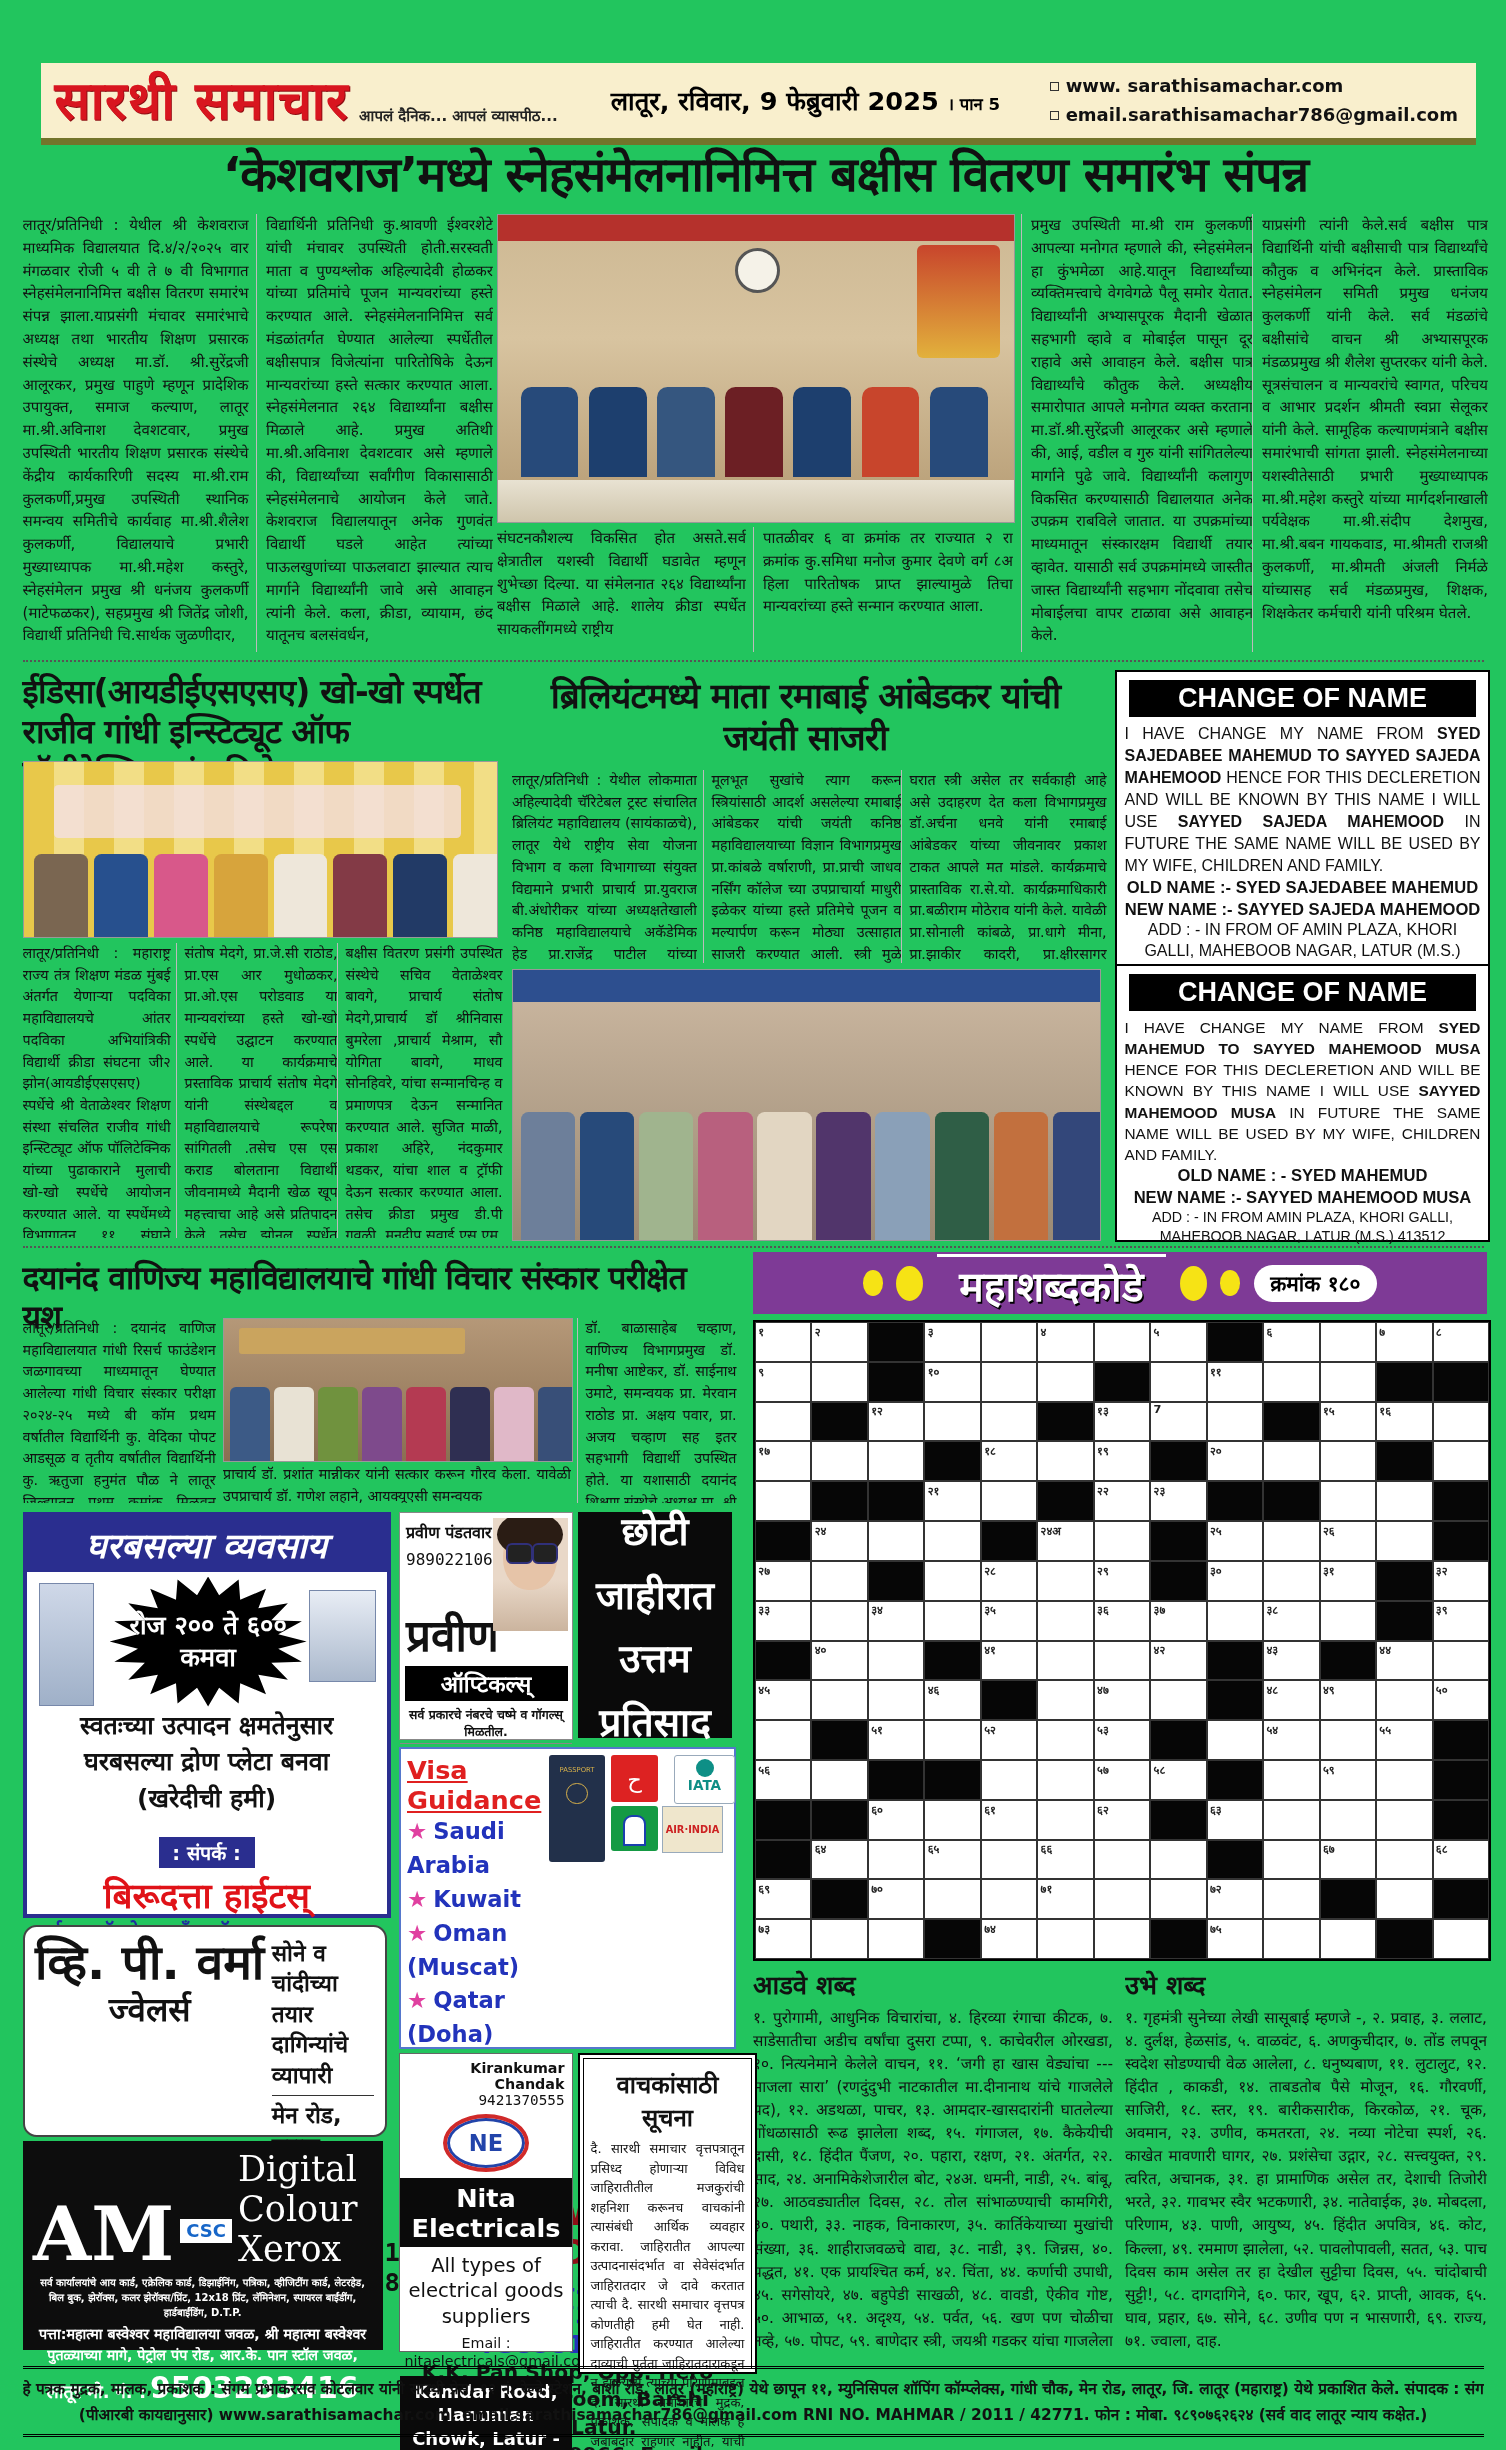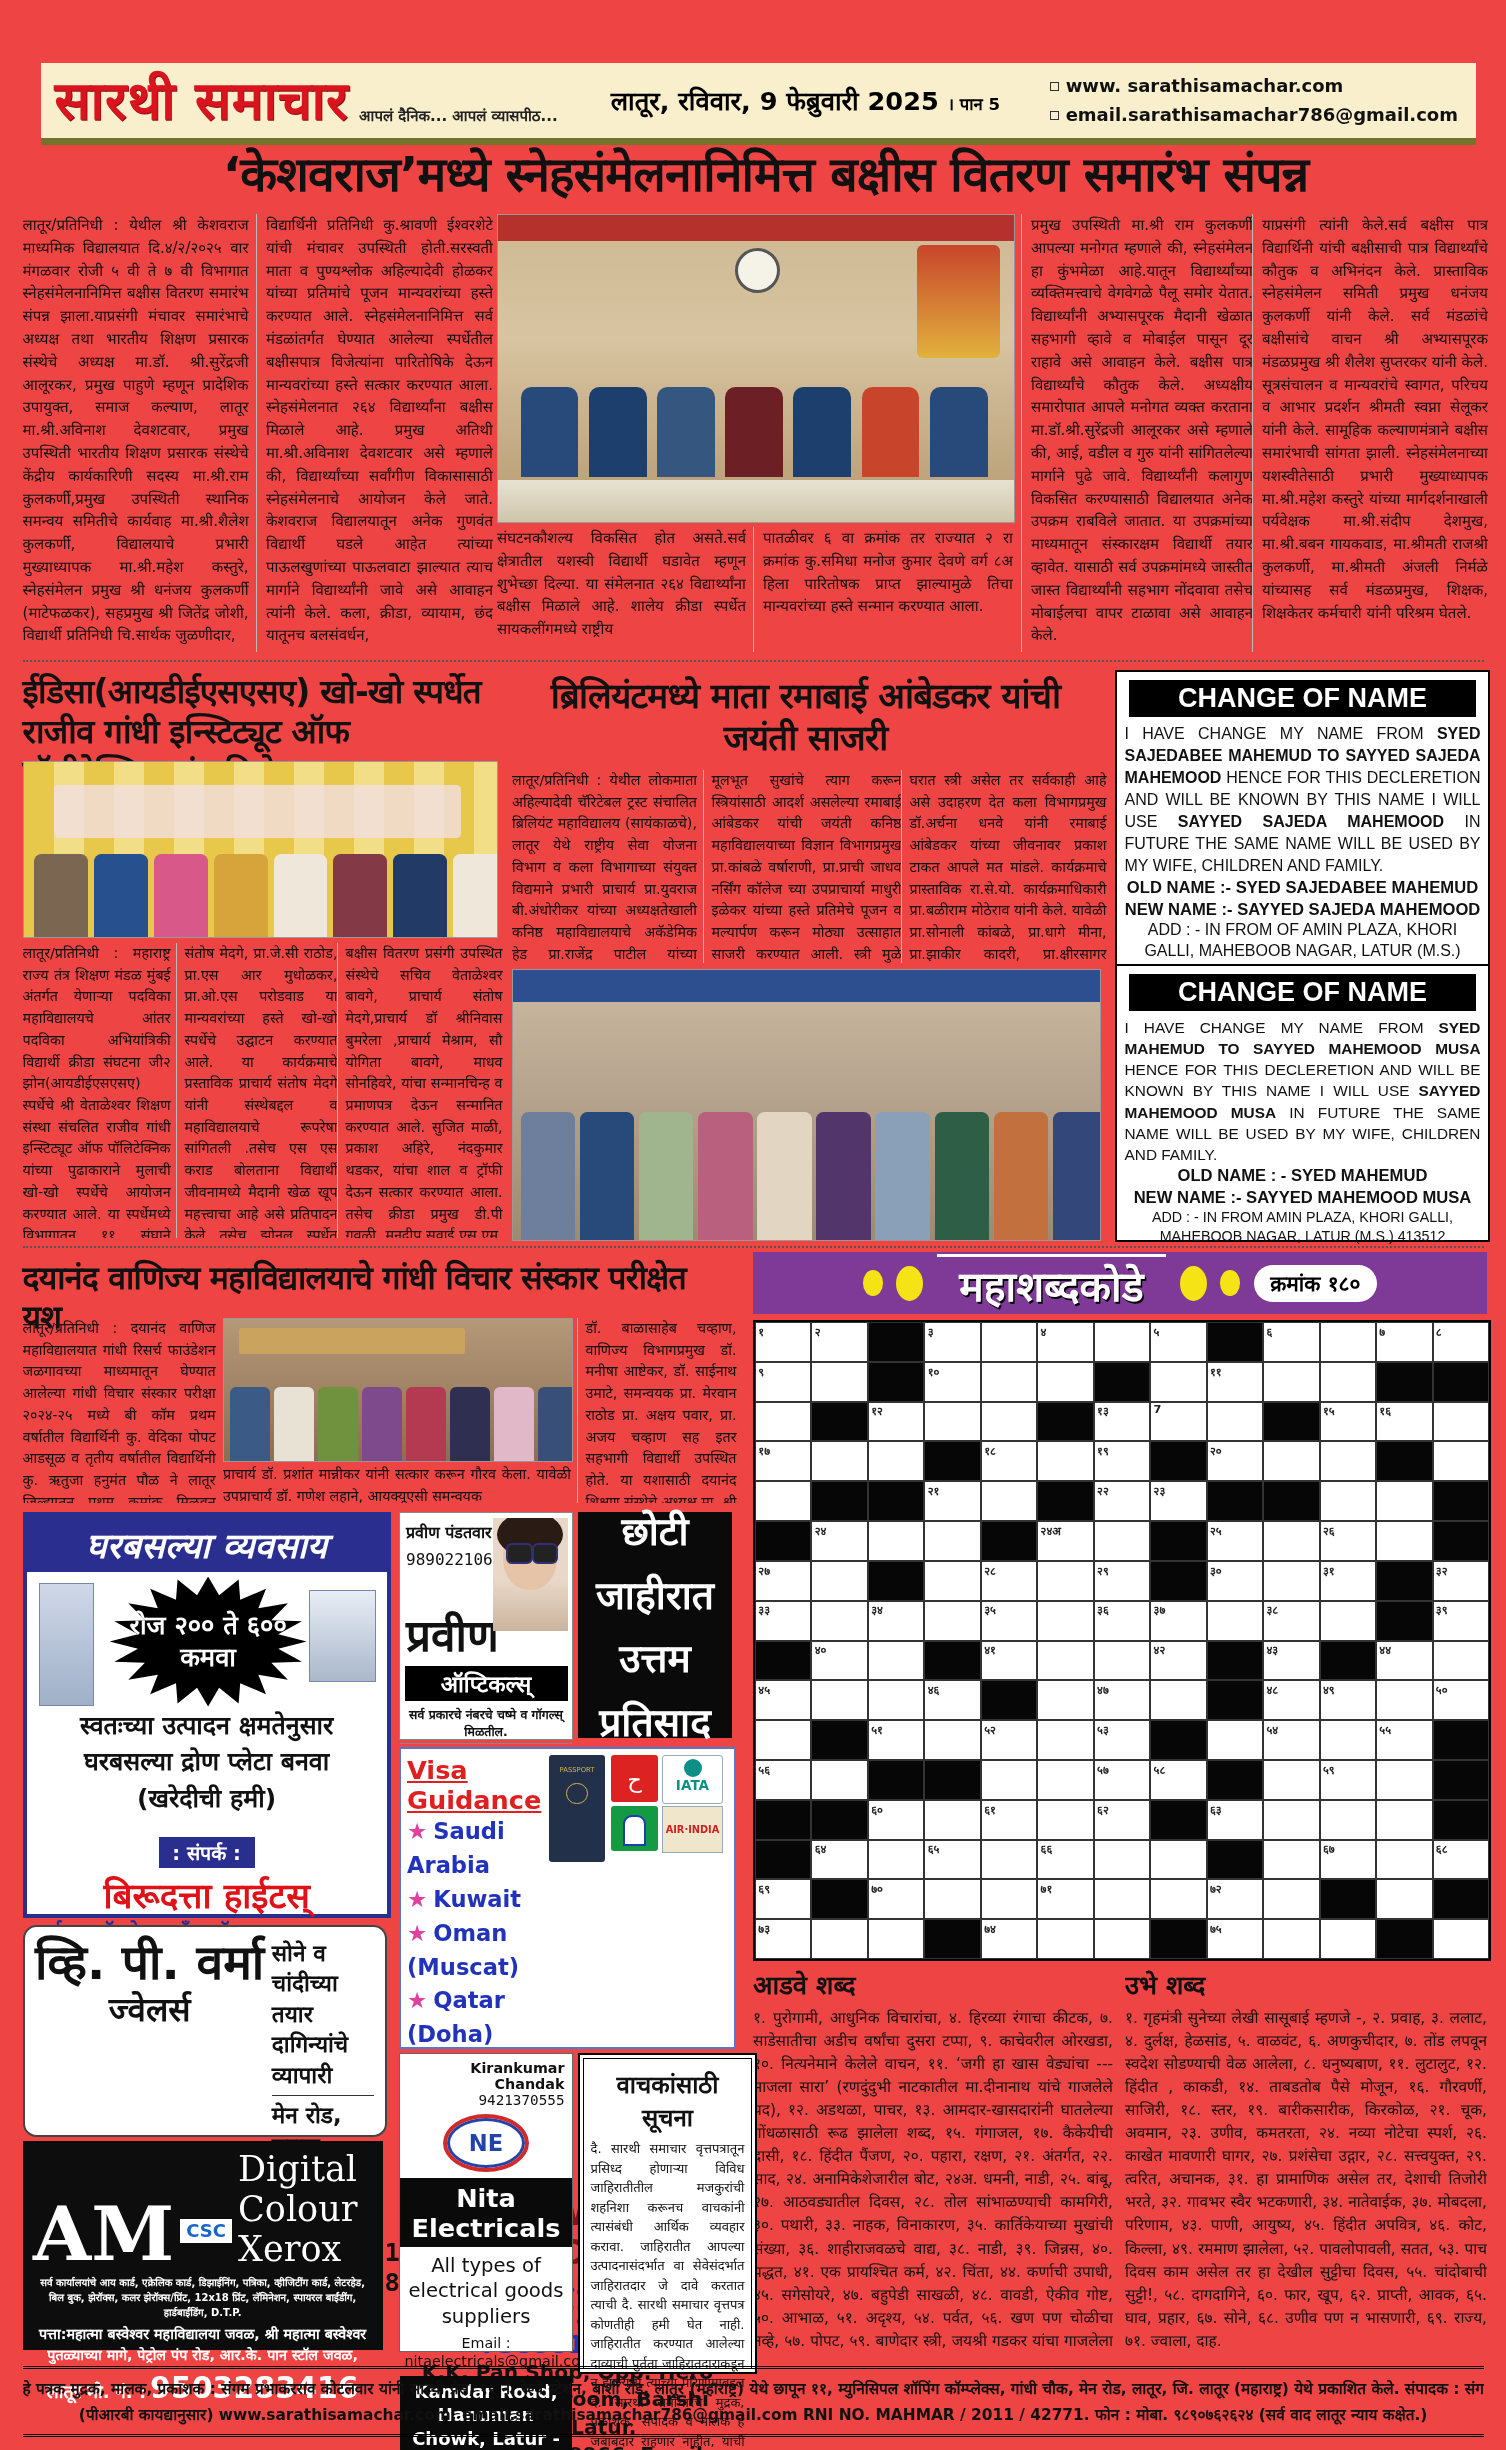--- a/index.html
+++ b/index.html
@@ -1,16 +1,16 @@
 <!DOCTYPE html>
 <html style="font-size:12px"><head>
 <meta charset="utf-8">
 <style>
   html,body{margin:0;padding:0;background:#e8e8e8;}
-  #page{position:relative;width:1506px;height:2450px;background:#ef4444;font-family:"DejaVu Sans",sans-serif;color:#111;overflow:hidden;margin:0 auto;}
+  #page{position:relative;width:1506px;height:2450px;background:#22c55e;font-family:"DejaVu Sans",sans-serif;color:#111;overflow:hidden;margin:0 auto;}
   .abs{position:absolute;}
   
   #masthead{left:41px;top:63px;width:1435px;height:75px;background:#f9efcd;border-bottom:7.5px solid #73742b;display:flex;align-items:center;}
   .mast-title{font-size:53px;font-weight:800;color:#d8151f;letter-spacing:0.8px;line-height:1;padding-left:13.6px;text-shadow:0.8px 0.8px 0 #8d0d12;}
   .mast-tag{font-size:15px;font-weight:700;color:#222;margin-left:10.5px;margin-top:29px;}
   .mast-date{font-size:25.6px;font-weight:800;color:#000;margin-left:53px;white-space:nowrap;}
   .mast-page{font-size:16.6px;font-weight:700;}
   .mast-contact{margin-left:auto;padding-right:18px;font-size:18px;font-weight:600;line-height:1.6;}
   .sq{display:inline-block;width:6.8px;height:6.8px;border:1.5px solid #333;margin-right:6.8px;vertical-align:middle;}
   
@@ -634,21 +634,21 @@
         <div class="visa-item"><span class="star">★</span><span>Qatar (Doha)</span></div>
         <div class="visa-item"><span class="star">★</span><span>UAE (Dubai)</span></div>
         <div class="visa-item"><span class="star">★</span><span>Air Ticket</span></div>
       </div>
       <div style="flex:1;position:relative;">
         <div style="position:absolute;left:0;top:0;width:56px;height:96px;background:#22304a;border-radius:3px;color:#d8b14a;font-size:6.8px;text-align:center;padding-top:10.5px;"><span>PASSPORT</span><div style="width:19.6px;height:19.6px;border-radius:50%;border:1.5px solid #d8b14a;margin:9px auto;"></div></div>
         <div style="position:absolute;left:62px;top:0;width:47px;height:47px;background:#d22;border-radius:3px;color:#fff;font-size:22.6px;display:flex;align-items:center;justify-content:center;">ح</div>
         <div style="position:absolute;left:62px;top:51px;width:47px;height:45px;background:#159a44;border-radius:3px;">
             <div style="width:19.6px;height:27px;background:#fff;border-radius:9px 9px 0 0;margin:9px auto;border:2.3px solid #1b3fae;"></div>
           </div>
-        <div style="position:absolute;left:113px;top:0;width:59px;height:47px;background:#fff;border:0.8px solid #9ab;border-radius:3px;text-align:center;">
+        <div style="position:absolute;left:125px;top:0;width:59px;height:47px;background:#fff;border:0.8px solid #9ab;border-radius:3px;text-align:center;">
             <div style="width:18px;height:18px;border-radius:50%;background:#0e8f86;margin:3px auto 0;"></div>
             <div style="color:#0e8f86;font-weight:800;font-size:13.6px;">IATA</div>
           </div>
         <div style="position:absolute;left:113px;top:51px;width:59px;height:45px;background:#efe6cc;border:0.8px solid #9ab;color:#c22;font-weight:800;font-size:9.8px;display:flex;align-items:center;justify-content:center;">
             <span>AIR·INDIA</span>
           </div>
       </div>
     </div>
     <div style="position:relative;padding:0 7.5px;">
       <div style="position:absolute;left:1.5px;top:-4.5px;font-size:48px;color:#b5342c;">✈</div>

